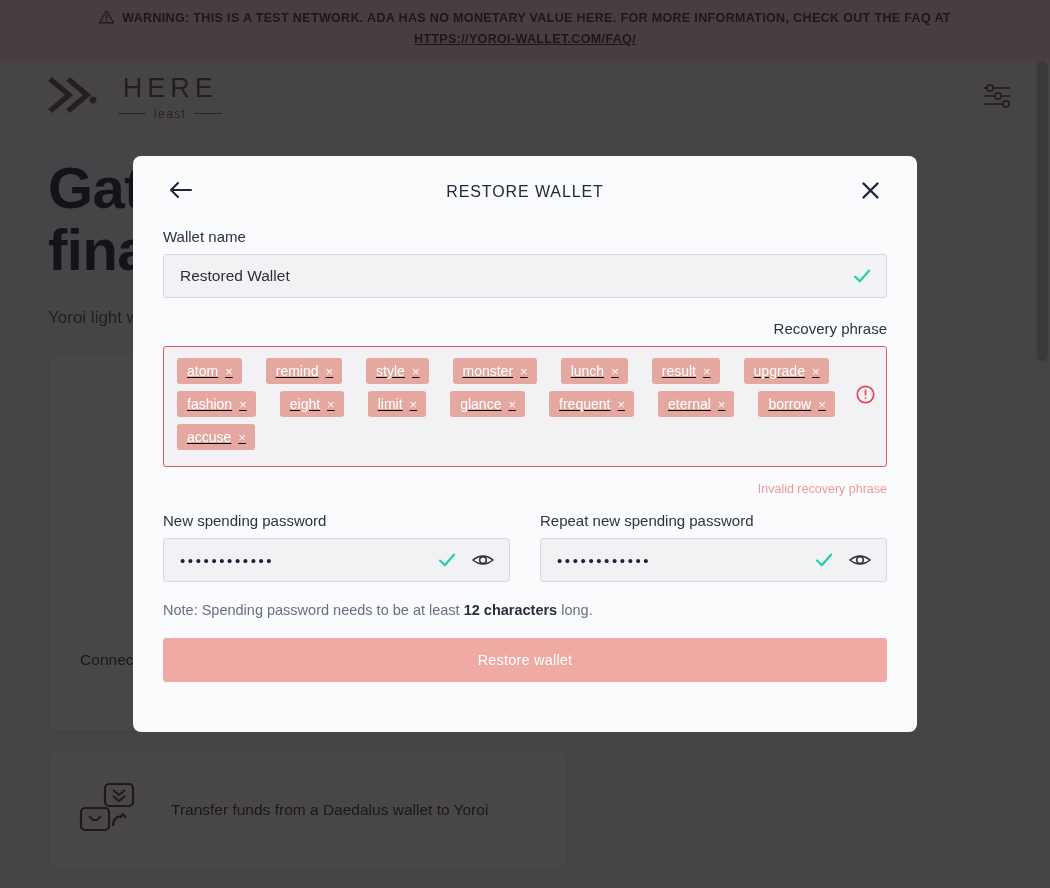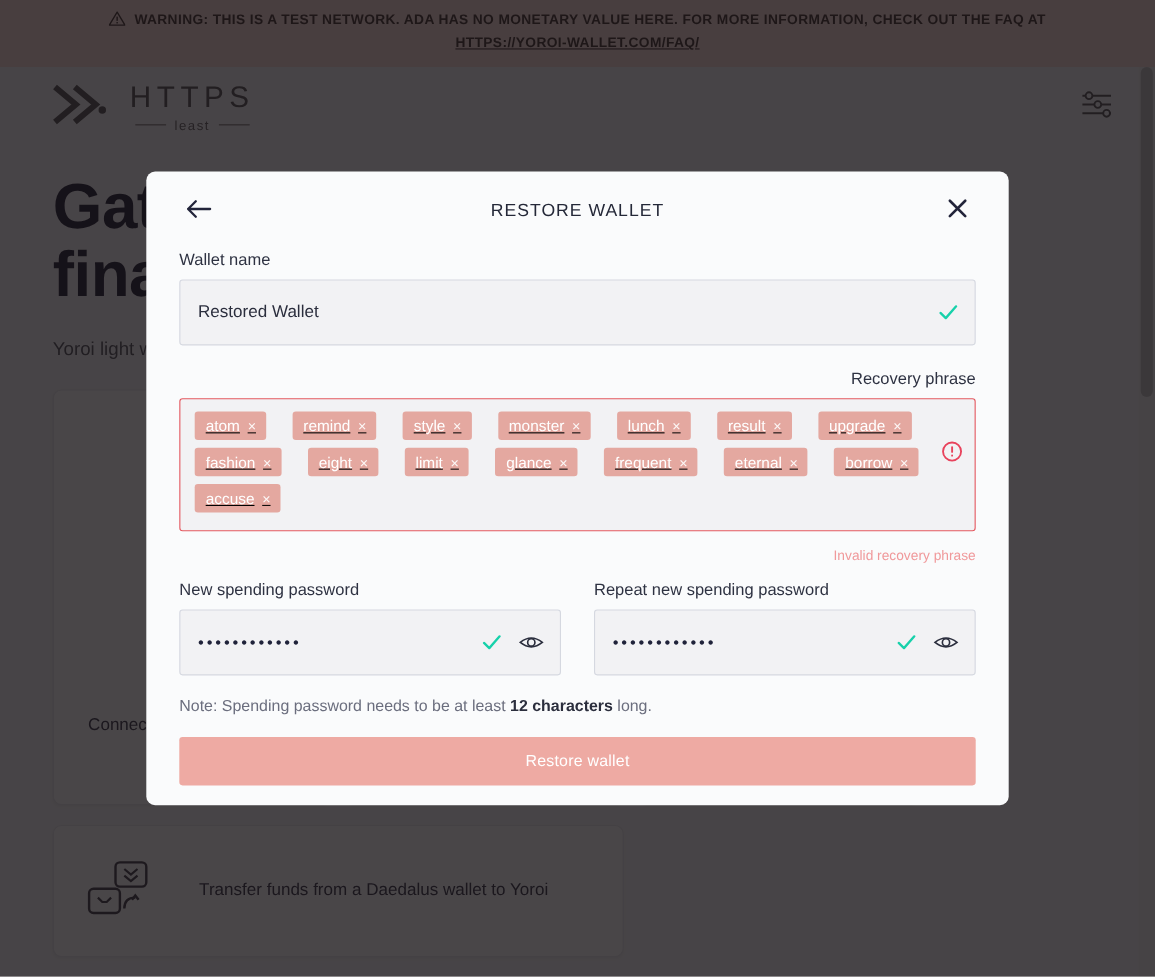--- a/index.html
+++ b/index.html
@@ -135,21 +135,21 @@
 
   .wide-card {
     margin: 18px 48px 0;
     max-width: 519px;
     height: 120px;
     background: #fff;
     border-radius: 8px;
     border: 1px solid #e6e6ec;
     display: flex;
     align-items: center;
-    gap: 42px;
+    gap: 32px;
     padding: 0 28px;
     box-shadow: 0 1px 3px rgba(0,0,0,.05);
   }
   .wide-card .lbl { font-size: 15.5px; color: #2d2a3e; }
 
   
   .page-scrollbar {
     position: absolute;
     top: 0; right: 0;
     width: 15px; height: 100%;
@@ -212,21 +212,21 @@
   }
   .icon-btn.right { margin-left: auto; }
 
   .field-label {
     font-size: 15px;
     color: #2e3242;
     margin-bottom: 9px;
   }
 
   .text-field {
-    height: 60px;
+    height: 44px;
     background: #f2f2f4;
     border: 1px solid #d5d8e0;
     border-radius: 3px;
     display: flex;
     align-items: center;
     padding: 0 14px 0 16px;
   }
   .text-field .val {
     flex: 1;
     font-size: 15.5px;
@@ -350,21 +350,21 @@
         <span class="logo-mark">
           <svg width="56" height="46" viewBox="0 0 56 46">
             <g fill="none" stroke="#4e4b4e" stroke-width="5.4">
               <path d="M2 4 L21 20 L2 36"></path>
               <path d="M20 4 L39 20 L20 36"></path>
             </g>
             <circle cx="45" cy="25" r="3.4" fill="#4e4b4e"></circle>
           </svg>
         </span>
         <span class="logo-type">
-          <span class="logo-word">HTTPS</span>
+          <span class="logo-word">HERE</span>
           <span class="logo-sub">
             <i class="ln"></i>
             <span class="txt">least</span>
             <i class="ln"></i>
           </span>
         </span>
       </div>
 
       <div class="settings-btn">
         <span>

